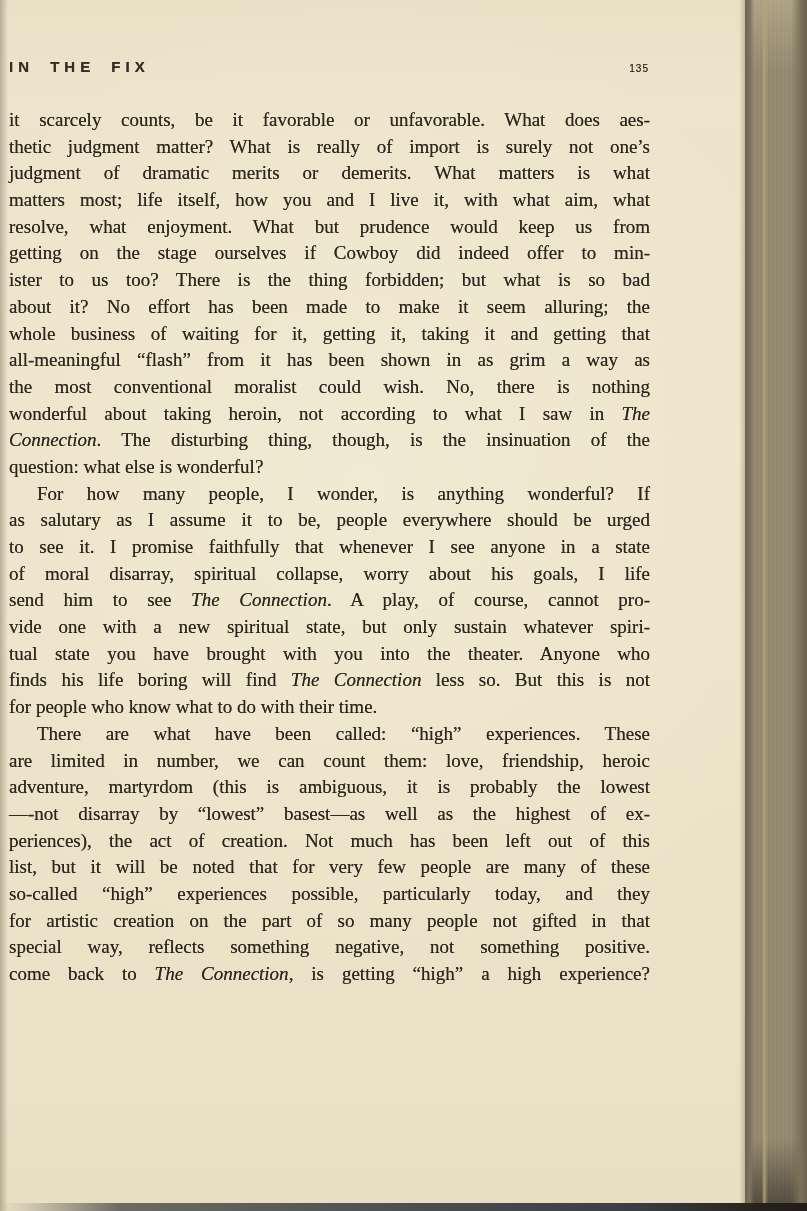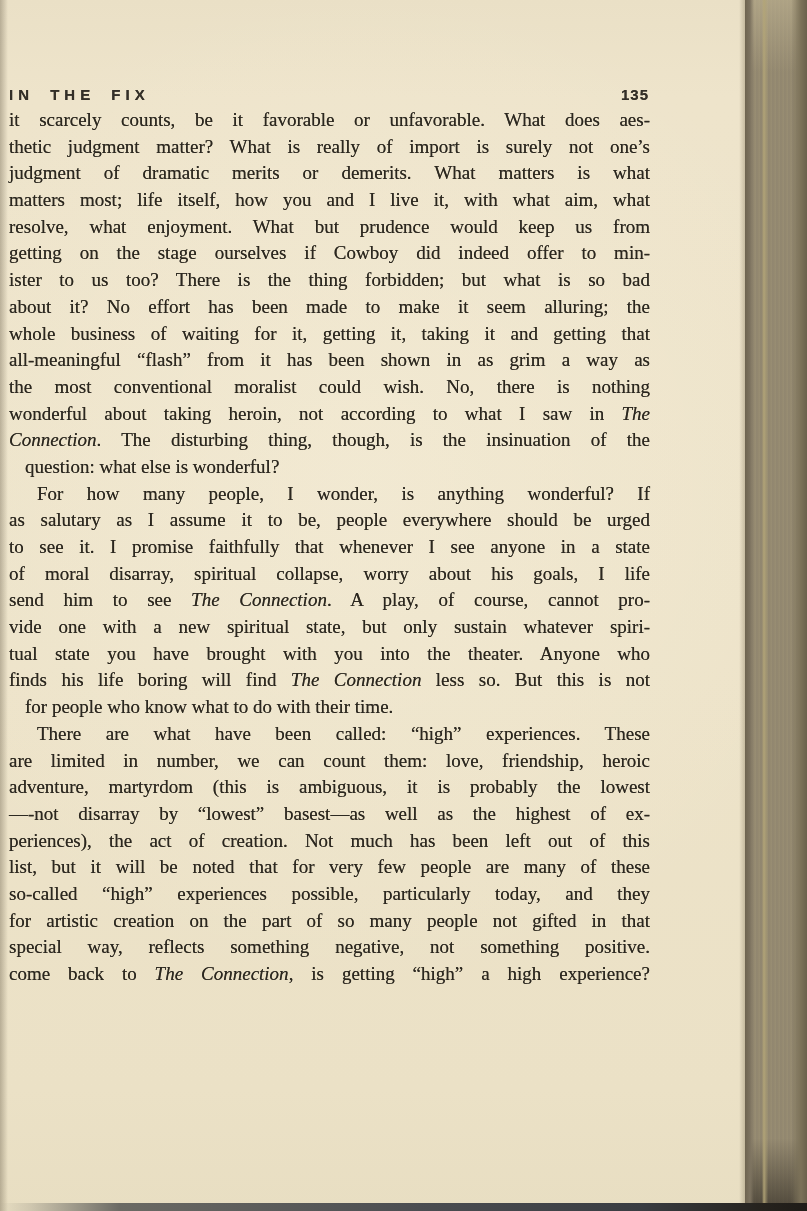--- a/index.html
+++ b/index.html
@@ -38,45 +38,44 @@
   }
   .left-shadow{
     position:absolute;top:0;left:0;width:8px;height:1211px;
     background:linear-gradient(90deg,rgba(100,90,70,0.38),rgba(100,90,70,0));
   }
   
   .header{
     position:absolute;top:58px;left:9px;width:640px;
     display:flex;justify-content:space-between;align-items:baseline;
     color:#332f28;
-    margin-top:28px;
   }
   .running-head{
     font-family:"Liberation Sans","DejaVu Sans",sans-serif;
     font-weight:bold;font-size:15px;letter-spacing:5px;word-spacing:7px;
     text-shadow:0 0 .5px rgba(51,47,40,.8);
   }
   .page-number{
     font-family:"Liberation Sans","DejaVu Sans",sans-serif;
-    font-weight:bold;font-size:15px;letter-spacing:1px;
+    font-weight:normal;font-size:10px;letter-spacing:1px;
     text-shadow:0 0 .5px rgba(51,47,40,.8);
   }
   .text-block{
     position:absolute;top:107px;left:9px;width:641px;
     color:#2b271f;
     font-size:19px;line-height:26.7px;
     text-shadow:0 0 .5px rgba(43,39,31,.75);
   }
   .line{
     text-align:justify;
     text-align-last:justify;
     white-space:normal;
     height:26.7px;
   }
-  .line.no-just{text-align-last:left;margin-left:16px;}
+  .line.no-just{text-align-last:left;}
   .line.indent{padding-left:28px;}
   .line i{font-style:italic;}
 </style>
 </head>
 <body>
 
 <div class="scan">
 
   <div class="header">
     <span class="running-head">IN THE FIX</span>

